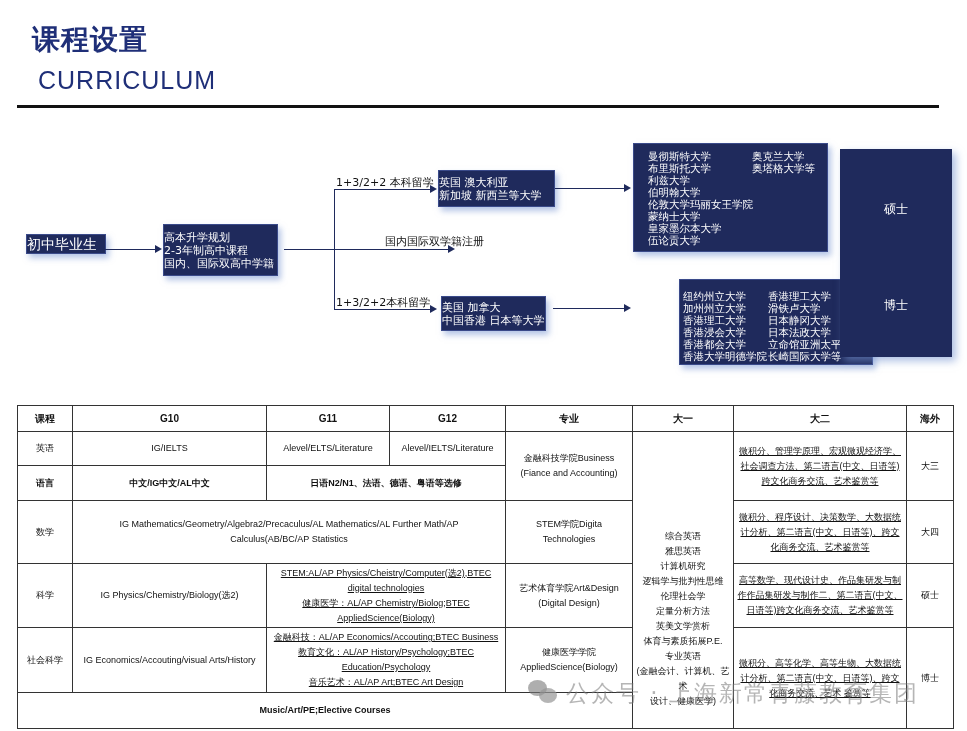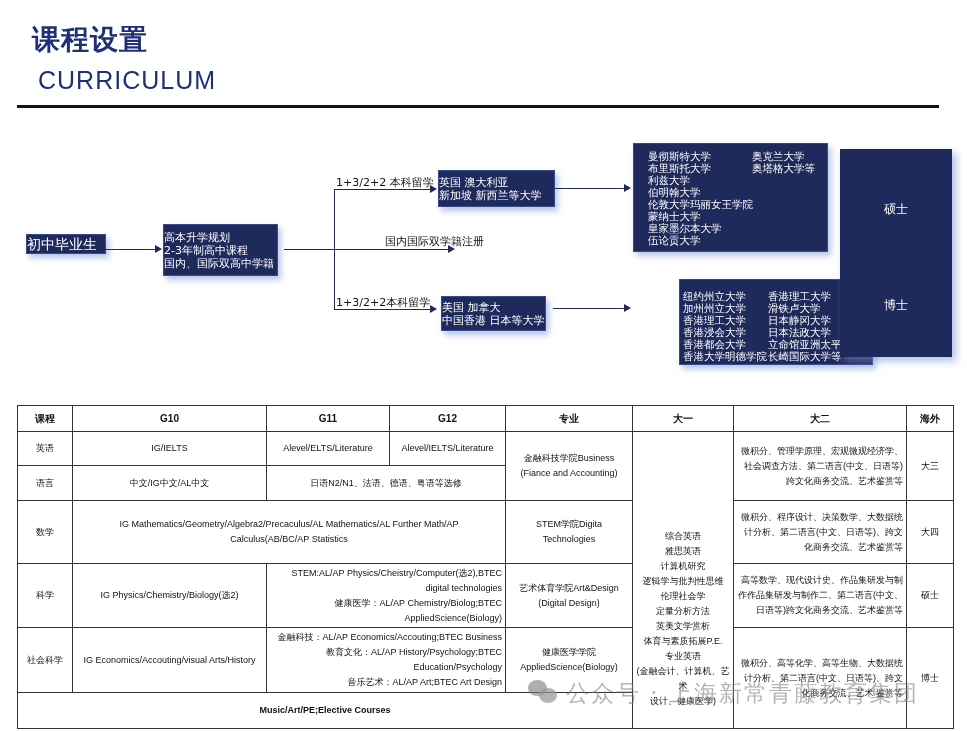--- a/index.html
+++ b/index.html
@@ -25,21 +25,21 @@
   .uni-list .col { position: absolute; top: 0; }
   .uni-list .col span { display: block; white-space: nowrap; }
 
   .degree-box { position: absolute; left: 840px; top: 149px; width: 112px; height: 208px; background: #1f2a5c;
                 box-shadow: 4px 4px 8px rgba(120,150,210,0.6); color: #fff; font-size: 12px; }
   .degree-box span { position: absolute; left: 0; width: 100%; text-align: center; }
 
   table.curr { position: absolute; left: 17px; top: 405px; width: 936px; border-collapse: collapse; table-layout: fixed; font-size: 9px; line-height: 15px; font-family: "Liberation Sans", sans-serif; }
   table.curr th, table.curr td { border: 1px solid #333; text-align: center; vertical-align: middle; padding: 0 3px; }
   table.curr th { font-weight: bold; font-size: 10px; height: 26px; }
-  table.curr td.left { text-align: right; }
+  table.curr td.left { text-align: center; text-decoration: underline; }
   table.curr td .ln { display: block; }
 
   .watermark { position: absolute; left: 528px; top: 678px; font-size: 23px; color: rgba(120,120,120,0.55); white-space: nowrap; letter-spacing: 2px; line-height: 30px; }
   .wm-icon { display: inline-block; position: relative; width: 30px; height: 24px; vertical-align: -3px; margin-right: 8px; }
   .wm-icon i { position: absolute; border-radius: 50%; background: rgba(120,120,120,0.6); }
 </style>
 </head>
 <body>
 
 <div class="title-cn">课程设置</div>
@@ -167,21 +167,21 @@
       <span class="ln">定量分析方法</span>
       <span class="ln">英美文学赏析</span>
       <span class="ln">体育与素质拓展P.E.</span>
       <span class="ln">专业英语</span>
       <span class="ln">(金融会计、计算机、艺术</span>
       <span class="ln">设计、健康医学)</span>
     </td>
     <td rowspan="2" class="left">微积分、管理学原理、宏观微观经济学、社会调查方法、第二语言(中文、日语等)跨文化商务交流、艺术鉴赏等</td>
     <td rowspan="2">大三</td>
   </tr>
-  <tr style="height:35px;">
+  <tr style="height:35px;font-weight:bold;">
     <td>语言</td>
     <td>中文/IG中文/AL中文</td>
     <td colspan="2">日语N2/N1、法语、德语、粤语等选修</td>
   </tr>
   <tr style="height:63px;">
     <td>数学</td>
     <td colspan="3">
       <span class="ln">IG Mathematics/Geometry/Algebra2/Precaculus/AL Mathematics/AL Further Math/AP</span>
       <span class="ln">Calculus(AB/BC/AP Statistics</span>
     </td>

